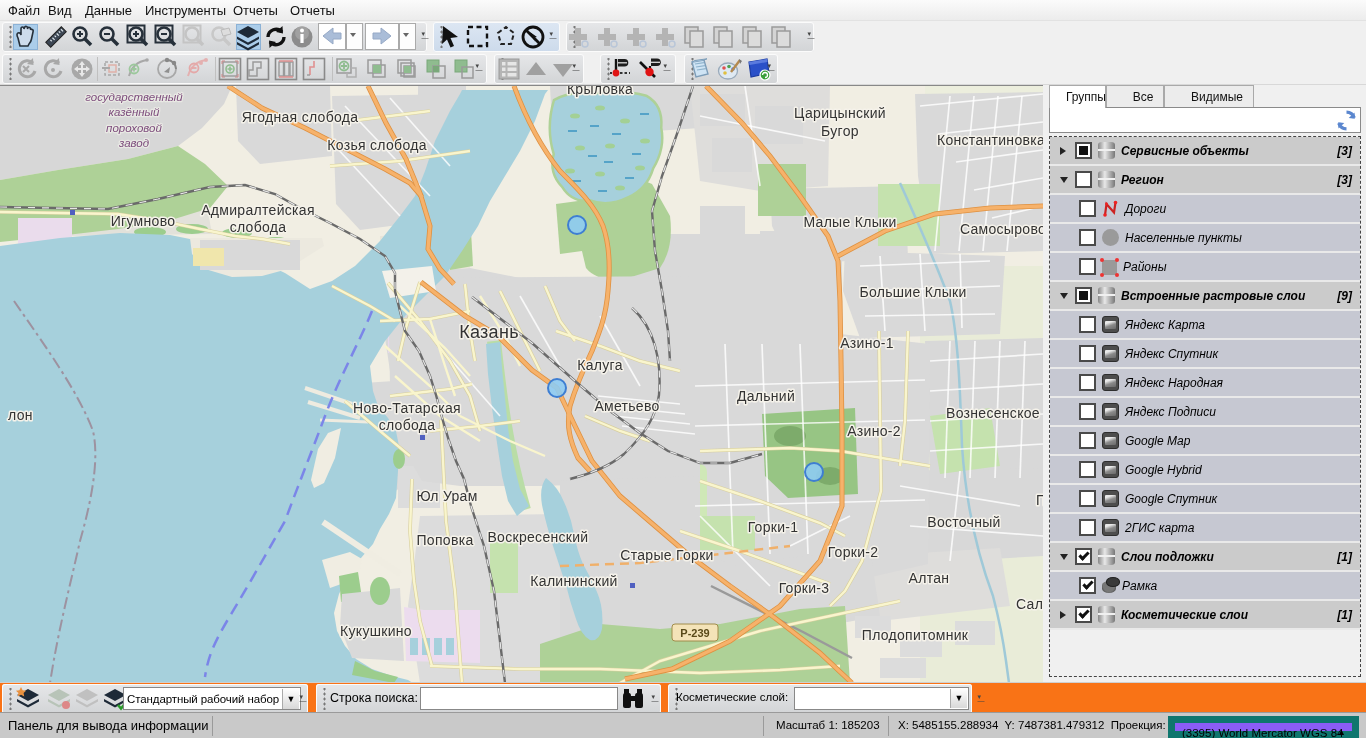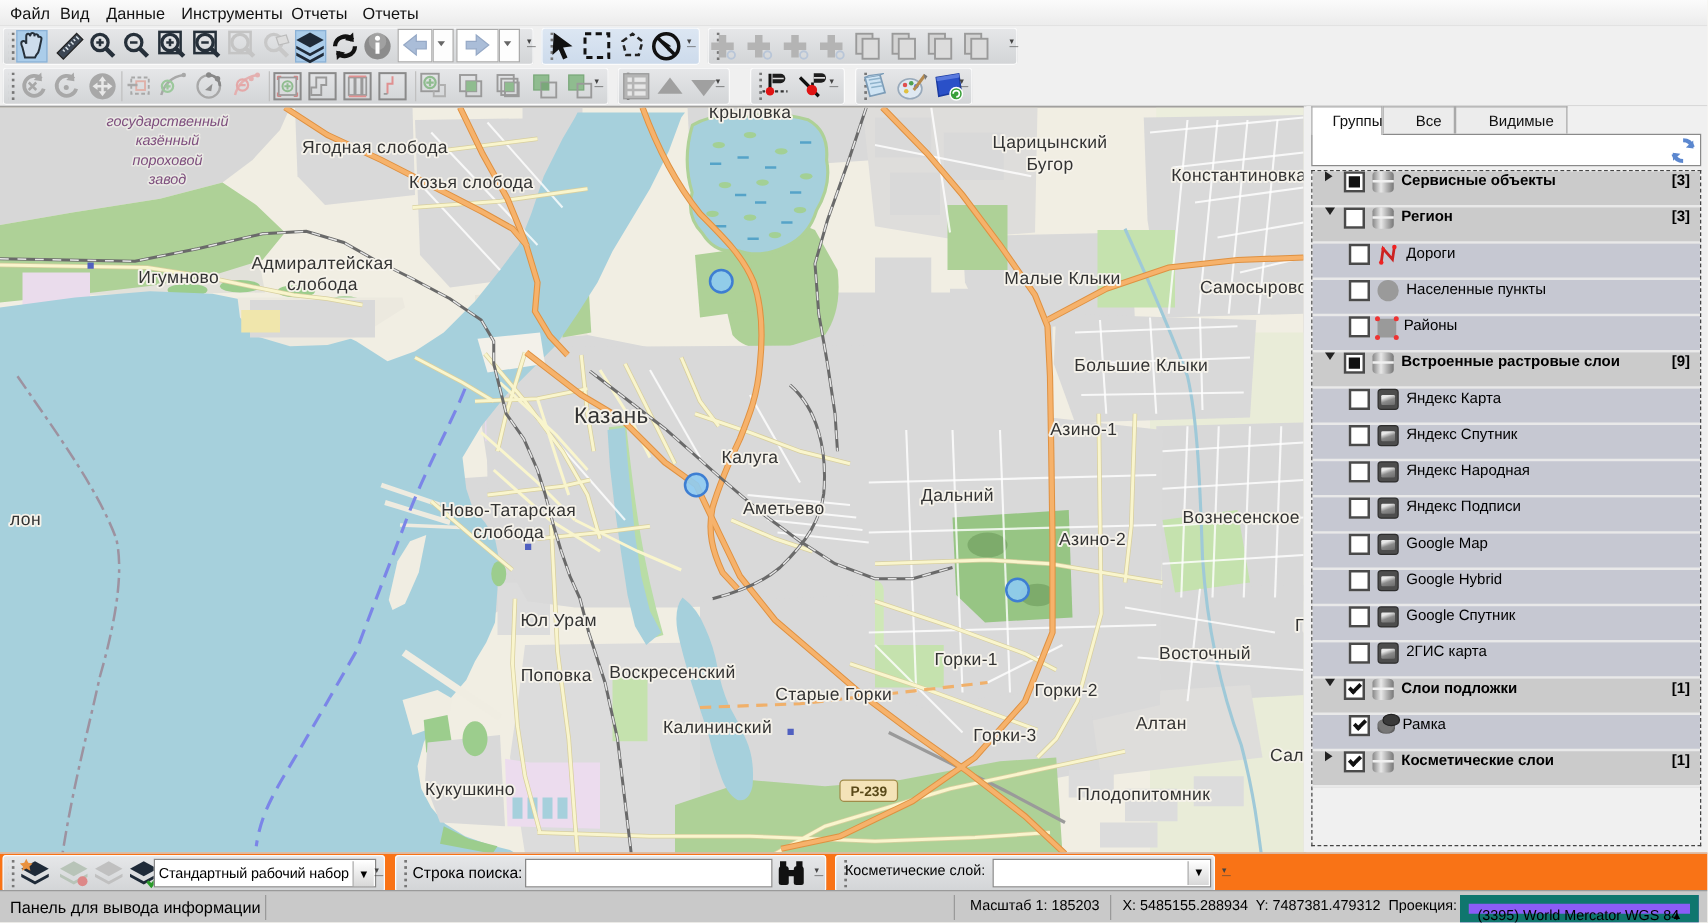--- a/index.html
+++ b/index.html
@@ -22,22 +22,22 @@
 .ovf { width:10px; height:26px; display:flex; align-items:center; justify-content:center; color:#444; font-size:7px; flex-direction:column; line-height:4px;}
 
 #mapwrap { position:absolute; left:0; top:85px; width:1045px; height:597px; border-top:1px solid #888; border-right:2px solid #979ba1; background:#f0ece1; overflow:hidden; box-sizing:border-box;}
 #panel { position:absolute; left:1043px; top:85px; width:323px; height:597px; background:#f0f0f0; }
 
 .tab { position:absolute; top:0; height:22px; font-size:12px; color:#111; padding:4px 0 0 16px;
   background:#ececec; border:1px solid #a9a9a9; border-bottom:none;}
 .tab.active { background:#fff; height:23px; z-index:2; }
 #searchrow { position:absolute; left:6px; top:22px; width:312px; height:26px; background:#fff; border:1px solid #8a8a8a; }
 #tree { position:absolute; left:6px; top:51px; width:312px; height:541px; border:1px dashed #444; background:#f0f0f0; overflow:hidden;}
-.trow { position:relative; width:100%; height:29px; display:flex; align-items:flex-start; font-size:12px; color:#000;
-  border-bottom:2px solid #e9e9e9;}
+.trow { position:relative; width:100%; height:29px; display:flex; align-items:center; font-size:12px; color:#000;
+  border-bottom:2px solid #e9e9e9;font-style:italic;}
 .trow.grp { background:#cbcbcb; font-weight:bold; }
 .trow.chl { background:#c6c8d2; }
 .cnt { position:absolute; right:8px; font-weight:bold; }
 .cb { width:17px; height:17px; background:#fff; border:2px solid #4a4a4a; display:flex; align-items:center; justify-content:center; flex:none; margin-right:6px;}
 .grp .cb { margin-left:25px; }
 .chl .cb { margin-left:29px; }
 .ar { position:absolute; left:10px; width:0; height:0; }
 .ar.c { border-left:6px solid #222; border-top:4.5px solid transparent; border-bottom:4.5px solid transparent; }
 .ar.e { border-top:6px solid #222; border-left:4.5px solid transparent; border-right:4.5px solid transparent; }
 .sq { width:9px; height:9px; background:#111; }

